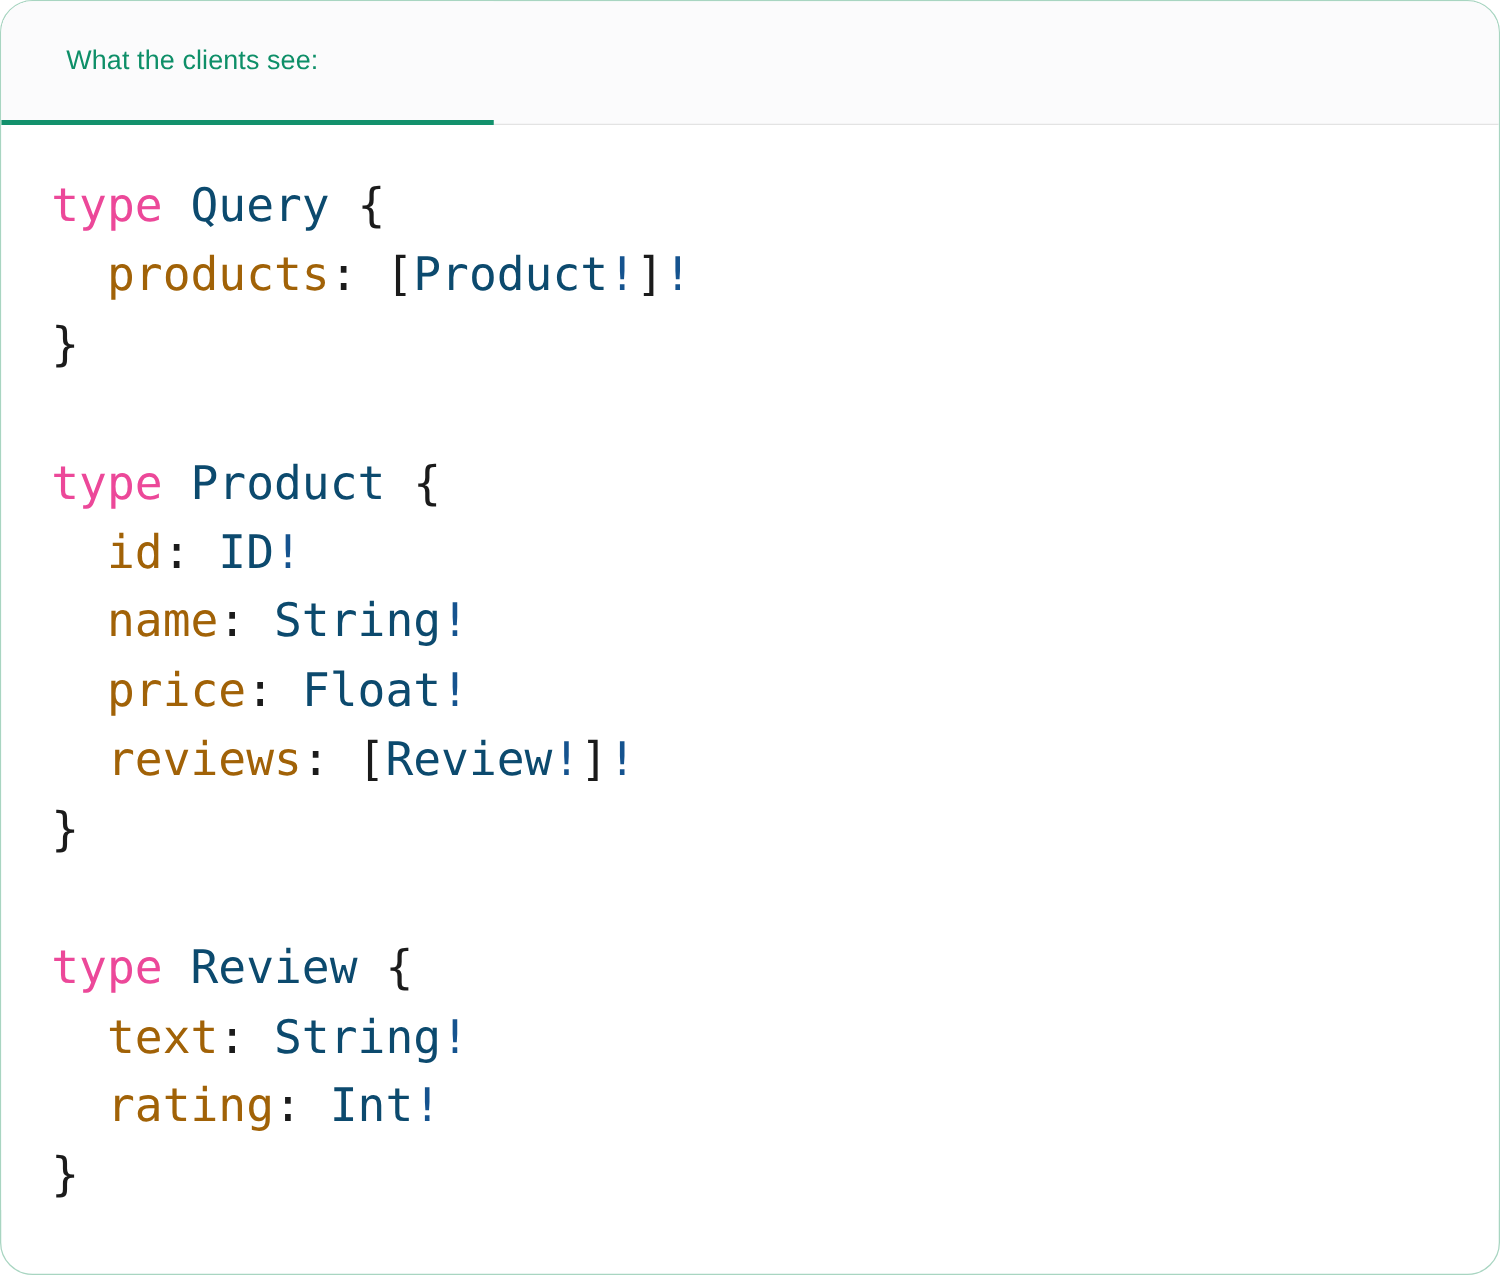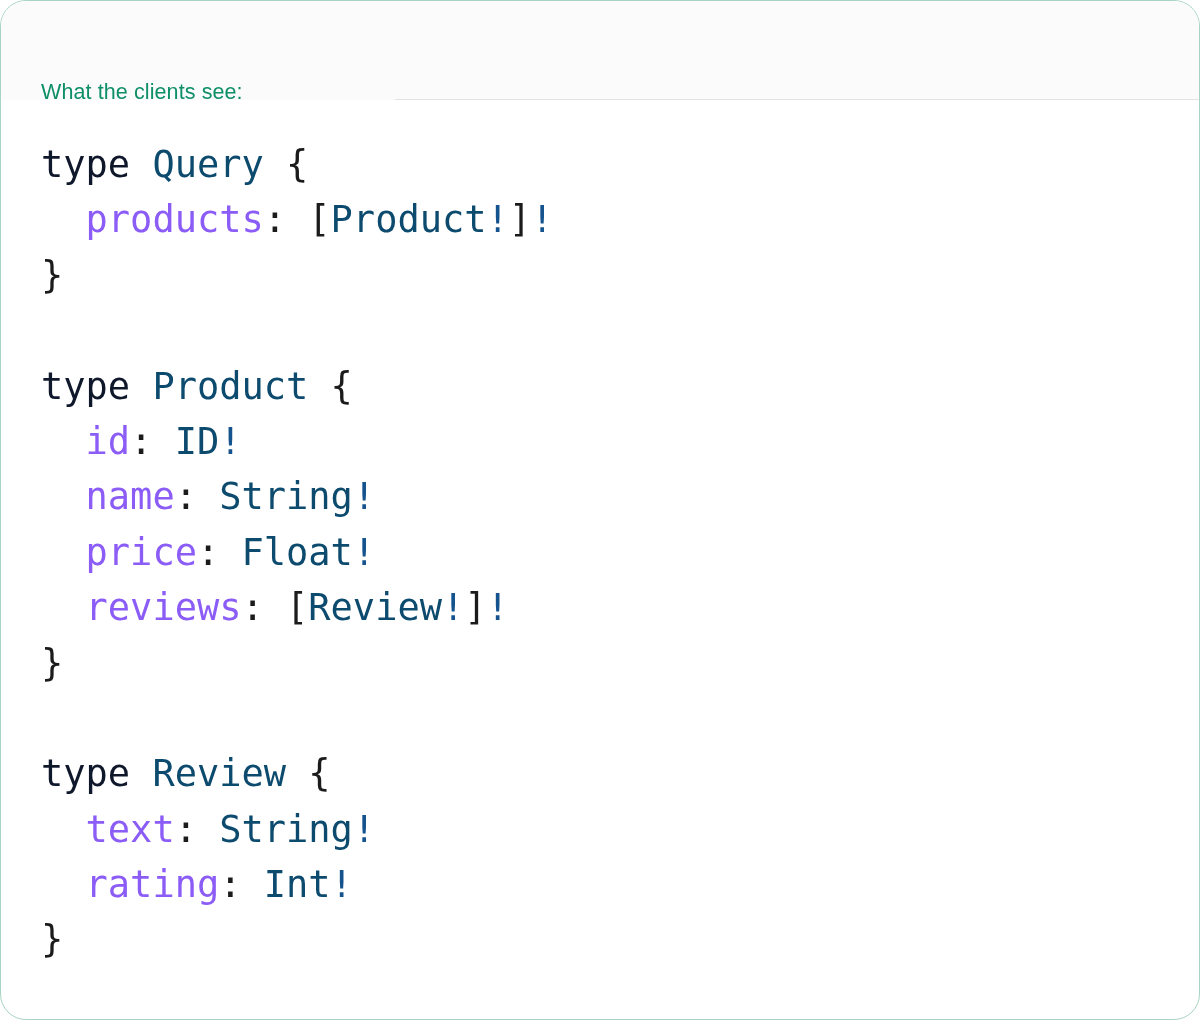--- a/index.html
+++ b/index.html
@@ -37,25 +37,24 @@
   }
   .tab {
     position: absolute;
     left: 0;
     top: 0;
     width: 394px;
     height: 99px;
     box-sizing: border-box;
     display: flex;
     align-items: center;
-    padding-left: 40px;
+    padding-left: 52px;
     background: #fbfbfc;
     border-bottom: 4px solid #13916c;
     cursor: pointer;
-    margin-top: 44px;
   }
   .tab-label {
     font-family: "Liberation Sans", sans-serif;
     font-size: 21.5px;
     font-weight: 400;
     color: #0e8f68;
     letter-spacing: 0.1px;
     white-space: nowrap;
   }
 
@@ -79,24 +78,24 @@
     white-space: pre;
   }
   .code-line.blank {
     height: 55.4px;
   }
   .first-line {
     padding-top: 37px;
   }
 
   
-  .t-kw    { color: #0f172a; }   
+  .t-kw    { color: #ec4899; }   
   .t-type  { color: #0c4a6e; }   
   .t-punct { color: #1b1b1b; }   
-  .t-field { color: #8b5cf6; }   
+  .t-field { color: #a16207; }   
   .t-bang  { color: #15538f; }   
 </style>
 </head>
 <body>
 
 <div class="card">
 
   <div class="tabstrip">
     <div class="tab">
       <span class="tab-label">What the clients see:</span>

